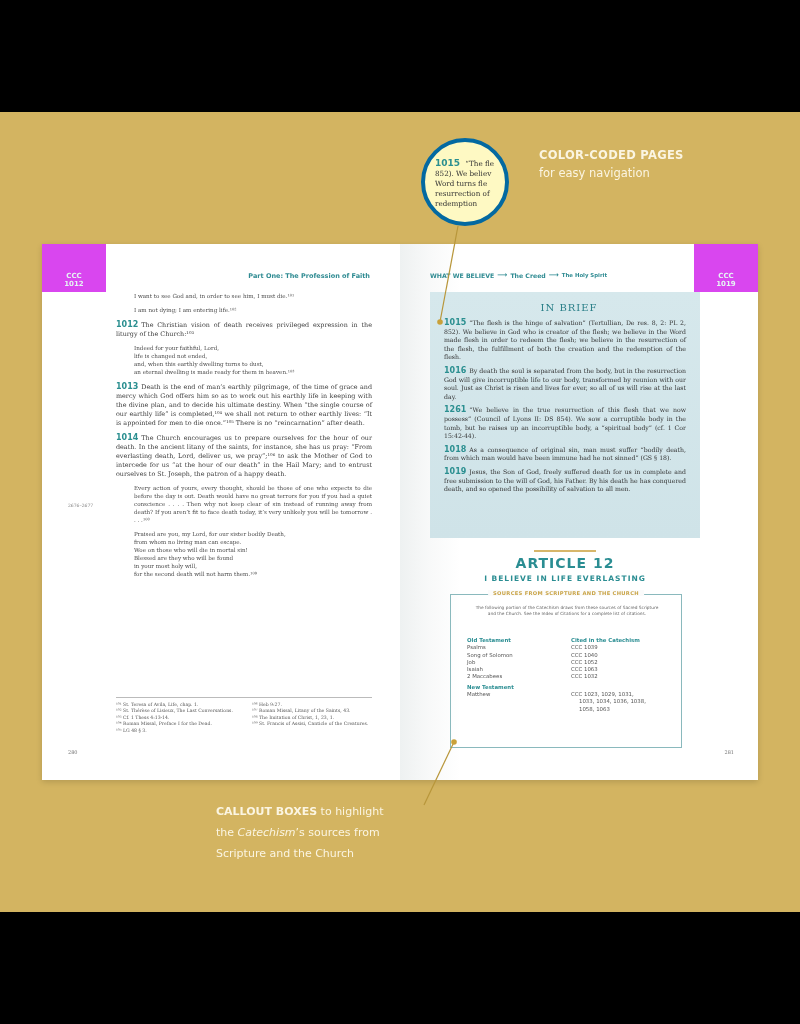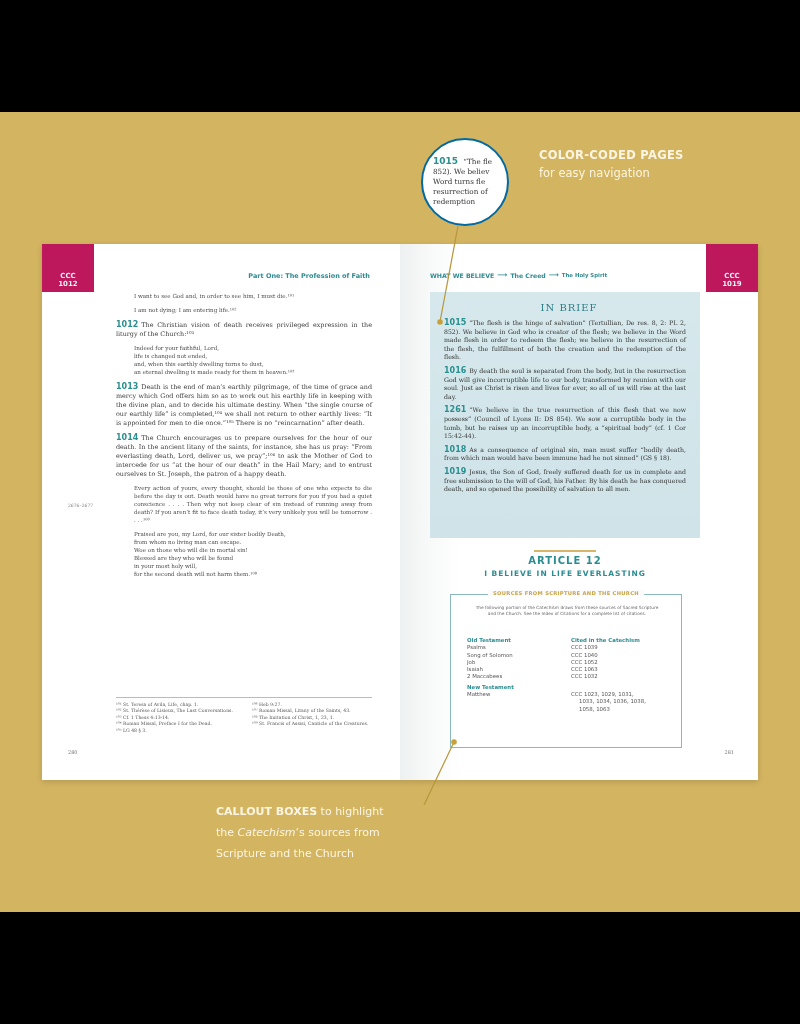--- a/index.html
+++ b/index.html
@@ -2,51 +2,51 @@
 <html><head>
 <meta charset="utf-8">
 <style>
   html,body{margin:0;padding:0;}
   body{width:800px;height:1024px;background:#000;position:relative;overflow:hidden;font-family:"DejaVu Serif",serif;}
   .gold{position:absolute;left:0;top:112px;width:800px;height:800px;background:#d3b461;}
   .spread{position:absolute;left:42px;top:244px;width:716px;height:536px;background:#fff;box-shadow:0 2px 6px rgba(0,0,0,.15);}
   .page{position:absolute;top:0;height:536px;}
   .page.left{left:0;width:358px;background:#fff;}
   .page.right{left:358px;width:358px;background:linear-gradient(90deg,#eef1f1 0,#f8f9f9 30px,#fff 60px);}
-  .tab{position:absolute;top:0;width:52px;height:48px;background:#be185d;color:#e6f3f4;font-family:"DejaVu Sans",sans-serif;font-size:7px;font-weight:bold;line-height:8px;display:flex;flex-direction:column;justify-content:flex-end;align-items:center;padding-bottom:4px;box-sizing:border-box;}
+  .tab{position:absolute;top:0;width:64px;height:48px;background:#d946ef;color:#e6f3f4;font-family:"DejaVu Sans",sans-serif;font-size:7px;font-weight:bold;line-height:8px;display:flex;flex-direction:column;justify-content:flex-end;align-items:center;padding-bottom:4px;box-sizing:border-box;}
   .tab.l{left:0;}
   .tab.r{right:0;}
   .runhead{position:absolute;font-family:"DejaVu Sans",sans-serif;font-size:6.5px;font-weight:bold;color:#2f8b92;padding-left:48px;}
   .breadcrumb{position:absolute;left:-12px;top:27px;font-family:"DejaVu Sans",sans-serif;font-size:6.2px;font-weight:bold;color:#2f8b92;display:flex;align-items:center;gap:3px;}
   .breadcrumb .arrow{color:#2f8b92;font-size:7px;}
   .breadcrumb .sm{font-size:5.4px;}
   .body{position:absolute;font-size:6.4px;line-height:9px;color:#3b3b3b;}
   .para{margin:0 0 5px 0;text-align:justify;}
   .num{font-family:"DejaVu Sans",sans-serif;font-weight:bold;color:#2b8f90;font-size:8px;margin-right:3px;}
   .quote{margin:0 0 6px 18px;font-size:5.6px;line-height:8px;color:#4a4a4a;}
   .verse{margin:0 0 6px 18px;font-size:5.6px;line-height:8px;color:#4a4a4a;white-space:pre-line;}
   .sidenote{position:absolute;left:26px;top:259px;font-size:4.5px;color:#777;}
   .fn-rule{position:absolute;left:74px;top:453px;width:256px;height:1px;background:#bbb;}
   .fn{position:absolute;top:458px;font-size:4.6px;line-height:6.4px;color:#555;width:120px;}
   .pageno{position:absolute;top:505px;font-size:5px;color:#777;}
   .inbrief{position:absolute;left:30px;top:48px;width:270px;height:246px;background:linear-gradient(180deg,#d6e8ec,#cfe3e8);padding:10px 14px;box-sizing:border-box;}
   .inbrief h3{margin:0 0 6px 8px;text-align:center;font-family:"DejaVu Serif",serif;font-weight:normal;font-size:10px;letter-spacing:1px;color:#2a7f88;}
   .inbrief .para{font-size:6.2px;line-height:8.6px;color:#333;margin-bottom:5px;}
   .article{position:absolute;left:30px;top:306px;width:270px;text-align:center;font-family:"DejaVu Sans",sans-serif;}
   .article .bar{width:62px;height:2px;background:#d7b66a;margin:0 auto 3px;}
-  .article .t1{font-size:10px;font-weight:bold;color:#2a8d92;letter-spacing:1px;}
+  .article .t1{font-size:14px;font-weight:bold;color:#2a8d92;letter-spacing:1px;}
   .article .t2{font-size:7.5px;font-weight:bold;color:#2a8d92;letter-spacing:1px;margin-top:3px;}
   .sources{position:absolute;left:50px;top:350px;width:232px;height:154px;border:1.5px solid #8ab9bd;box-sizing:border-box;font-family:"DejaVu Sans",sans-serif;}
   .sources .title{position:absolute;left:50%;top:-5px;transform:translateX(-50%);background:#fbfbfb;padding:0 5px;white-space:nowrap;font-size:5.2px;font-weight:bold;color:#c9a447;letter-spacing:.3px;}
   .sources .intro{position:absolute;left:20px;top:10px;width:192px;text-align:center;font-size:4.3px;line-height:6px;color:#666;}
   .sources .col{position:absolute;top:42px;font-size:5.4px;line-height:7.3px;color:#555;}
   .sources .col .h{color:#2a8d92;font-weight:bold;}
   .sources .col .gap{height:3px;}
   .sources .cite-indent{padding-left:8px;}
-  .magnifier{position:absolute;left:421px;top:138px;width:88px;height:88px;border-radius:50%;border:2px solid #0369a1;background:#ffffff;overflow:hidden;box-sizing:border-box;}
+  .magnifier{position:absolute;left:421px;top:138px;width:88px;height:88px;border-radius:50%;border:4px solid #0369a1;background:#fef9c3;overflow:hidden;box-sizing:border-box;}
   .magnifier .txt{position:absolute;left:10px;top:16px;font-size:7.2px;line-height:10px;color:#333;white-space:nowrap;}
   .magnifier .txt .num{font-size:9px;}
   .callout{position:absolute;color:#fbf5e2;font-family:"DejaVu Sans",sans-serif;}
   .callout.c1{left:508px;top:148px;margin-left:31px;}
   .callout.c1 .h{font-size:11.5px;font-weight:bold;letter-spacing:.3px;}
   .callout.c1 .s{font-size:11.5px;margin-top:4px;}
   .callout.c2{left:216px;top:801px;font-size:11px;line-height:21px;}
   .callout.c2 b{font-weight:bold;}
   .leader{position:absolute;left:0;top:0;width:800px;height:1024px;pointer-events:none;}
 </style>

